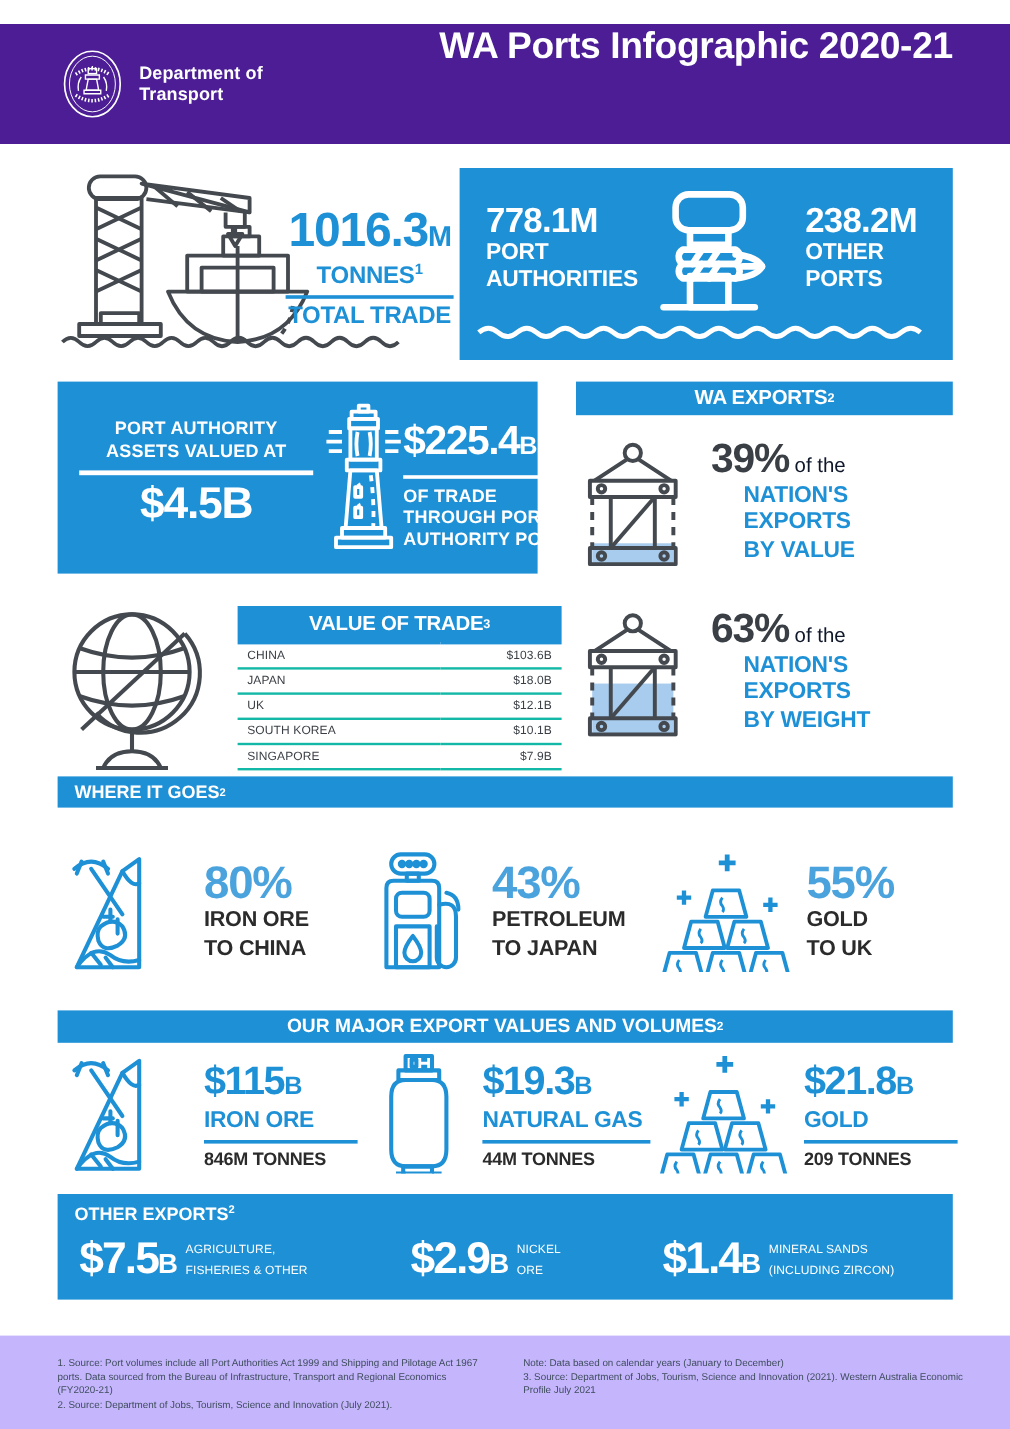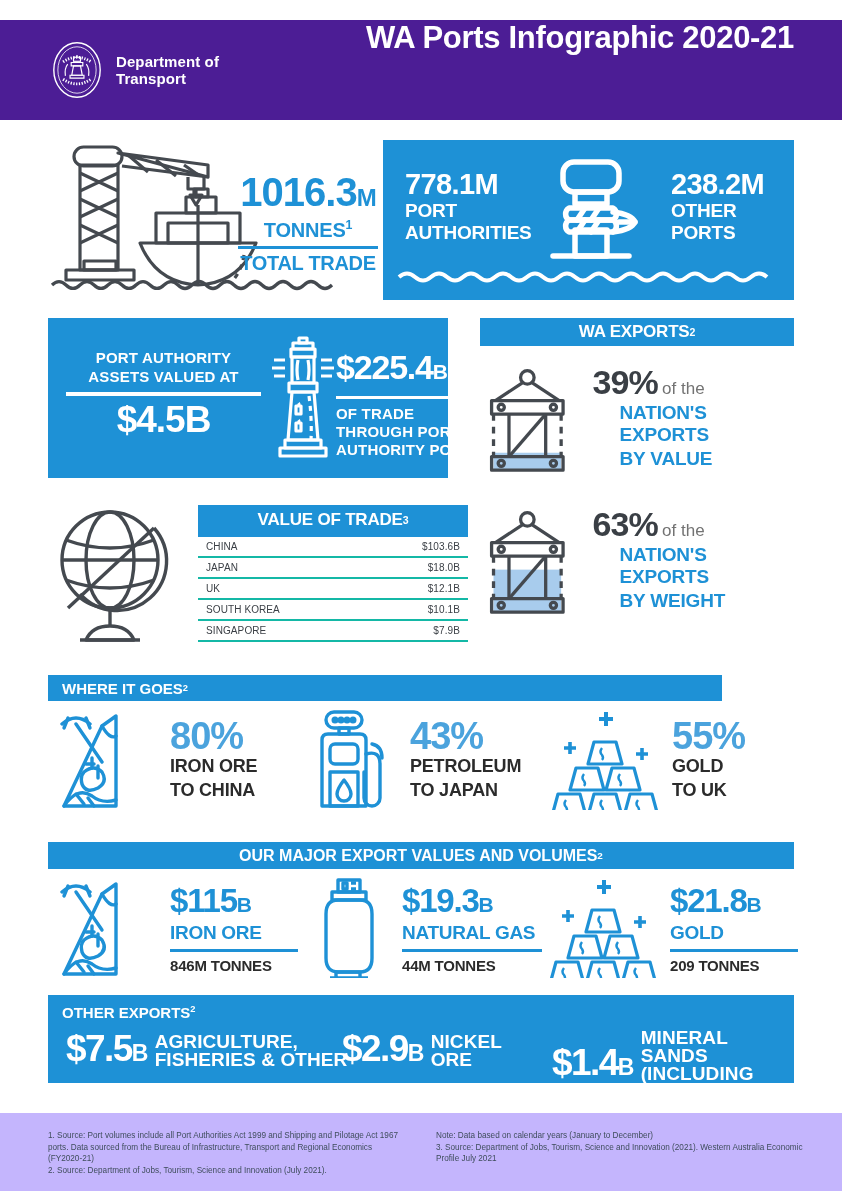--- a/index.html
+++ b/index.html
@@ -73,41 +73,41 @@
 
   .exports-band {
     position:absolute; left:480px; top:318px; width:314px; height:28px;
     font-size:17px; letter-spacing:-.2px;
   }
   .exp-row { position:absolute; left:480px; width:314px; display:flex; align-items:center; }
   .exp-r1 { top:362px; }
   .exp-r2 { top:504px; }
   .exp-txt { margin-left:16px; }
   .exp-pct { font-size:34px; font-weight:bold; color:#3a3f45; letter-spacing:-1px; line-height:36px; }
-  .exp-oft { font-size:17px; font-weight:normal; color:#737373; letter-spacing:0; }
+  .exp-oft { font-size:17px; font-weight:normal; color:#0f172a; letter-spacing:0; }
   .exp-lbl { font-size:19px; font-weight:bold; color:#1e91d6; line-height:22px; letter-spacing:-.2px; margin-top:2px;margin-left:27px; }
 
   
   .globe { position:absolute; left:50px; top:500px; }
   .vot { position:absolute; left:198px; top:505px; width:270px; }
   .vot-head {
     height:30px; background:#1e91d6; color:#fff; font-weight:bold;
     font-size:17px; display:flex; align-items:center; justify-content:center;
     letter-spacing:-.2px;
   }
   .vot table { width:100%; border-collapse:collapse; }
   .vot td {
     font-size:10px; color:#3a3f45; padding:4px 8px;
     border-bottom:2px solid #14b8a6; letter-spacing:.1px;
   }
   .vot tr:first-child td { border-top:2px solid #1e91d6; }
   .vot td.val { text-align:right; }
 
   
-  .wig-band { position:absolute; left:48px; top:675px; width:674px; height:26px; font-size:15px; }
+  .wig-band { position:absolute; left:48px; top:647px; width:746px; height:26px; font-size:15px; }
   .wig-row { position:absolute; top:710px; left:48px; width:746px; height:105px; }
   .wig-item { position:absolute; display:flex; align-items:center; }
   .wig-i1 { left:10px; } .wig-i2 { left:262px; } .wig-i3 { left:502px; }
   .wig-txt { margin-left:12px; }
   .wig-pct { font-size:38px; font-weight:bold; color:#4ba3dd; letter-spacing:-1px; line-height:34px; }
   .wig-lbl { font-size:18px; font-weight:bold; color:#2b2b2b; line-height:21px; letter-spacing:-.2px; margin-top:3px; }
 
   
   .mx-band { position:absolute; left:48px; top:842px; width:746px; height:27px; font-size:16px; }
   .mx-row { position:absolute; top:878px; left:48px; width:746px; height:108px; }
@@ -123,21 +123,21 @@
   
   .other {
     position:absolute; left:48px; top:995px; width:746px; height:88px; background:#1e91d6;
   }
   .other-ttl { position:absolute; left:14px; top:9px; color:#fff; font-weight:bold; font-size:15px; }
   .other-row { position:absolute; left:14px; top:34px; width:730px; }
   .other-item { position:absolute; display:flex; align-items:center; color:#fff; }
   .o1 { left:4px;justify-content:center; } .o2 { left:280px; } .o3 { left:490px; }
   .other-val { font-size:37px; font-weight:bold; letter-spacing:-1.6px; line-height:40px; }
   .other-val .unit { font-size:23px; }
-  .other-lbl { font-size:19px; font-weight:bold; line-height:18px; margin-left:8px; letter-spacing:.1px; }
+  .other-lbl { font-size:10px; font-weight:normal; line-height:18px; margin-left:8px; letter-spacing:.1px; }
 
   
   .footer {
     position:absolute; left:0; top:1113px; width:842px; height:78px;
     background:#c4b5fd;
   }
   .fn { position:absolute; top:17px; font-size:8.2px; color:#3f4d5c; line-height:11.5px; }
   .fn-l { left:48px; width:360px; }
   .fn-r { left:436px; width:380px; }
 </style>

